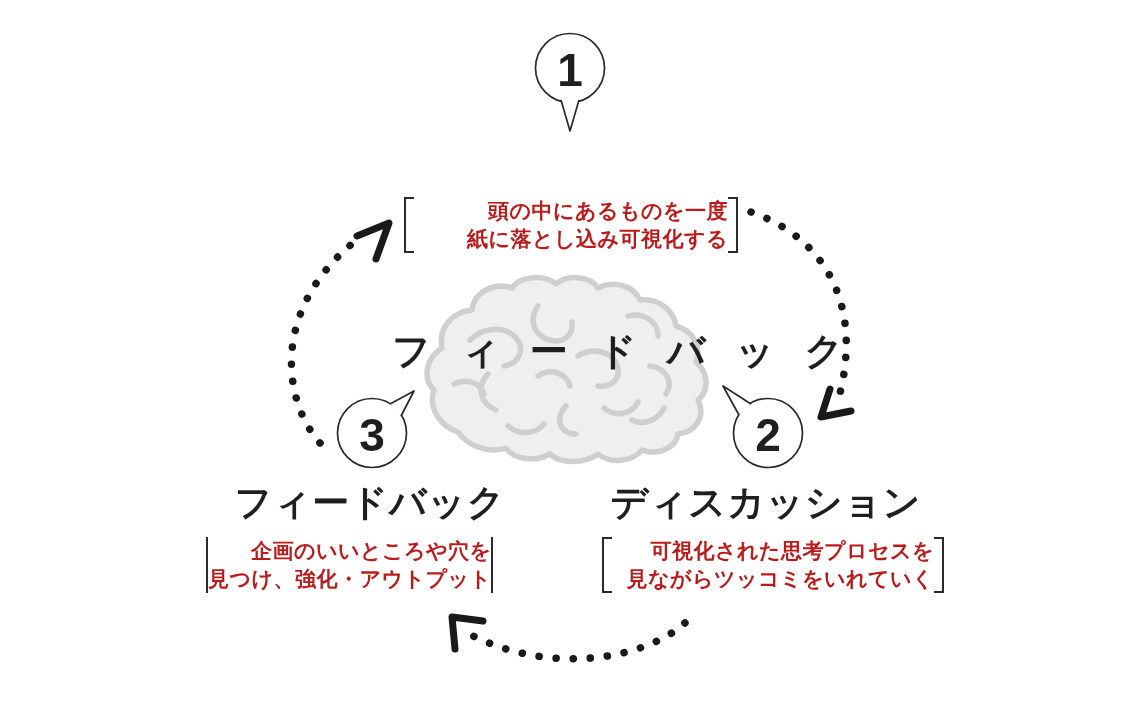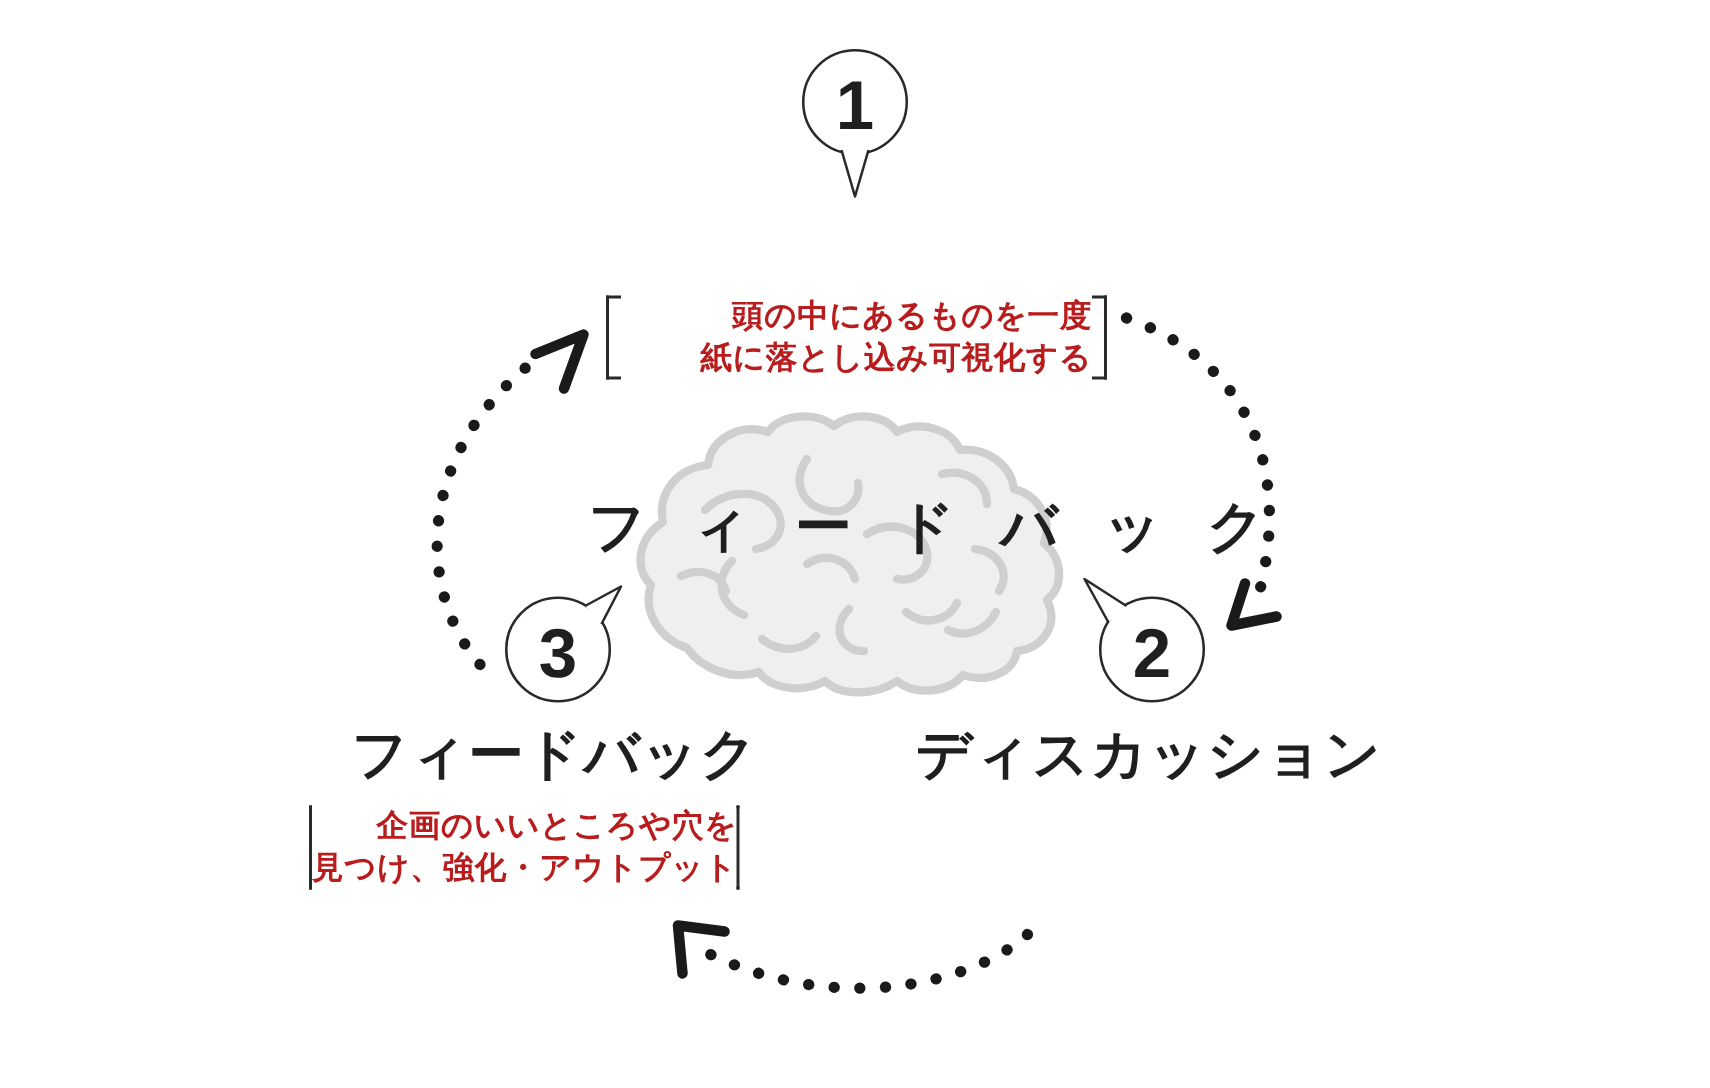--- a/index.html
+++ b/index.html
@@ -135,20 +135,28 @@
 
   <div class="desc d1">
     <div class="bracket l"></div>
     <div class="desc-text">
       <span>頭の中にあるものを一度</span>
       <span>紙に落とし込み可視化する</span>
     </div>
     <div class="bracket r"></div>
   </div>
 
+  <div class="desc d2">
+    <div class="bracket l"></div>
+    <div class="desc-text">
+      <span>可視化された思考プロセスを</span>
+      <span>見ながらツッコミをいれていく</span>
+    </div>
+    <div class="bracket r"></div>
+  </div>
 
   <div class="desc d3">
     <div class="bracket l"></div>
     <div class="desc-text">
       <span>企画のいいところや穴を</span>
       <span>見つけ、強化・アウトプット</span>
     </div>
     <div class="bracket r"></div>
   </div>
 

